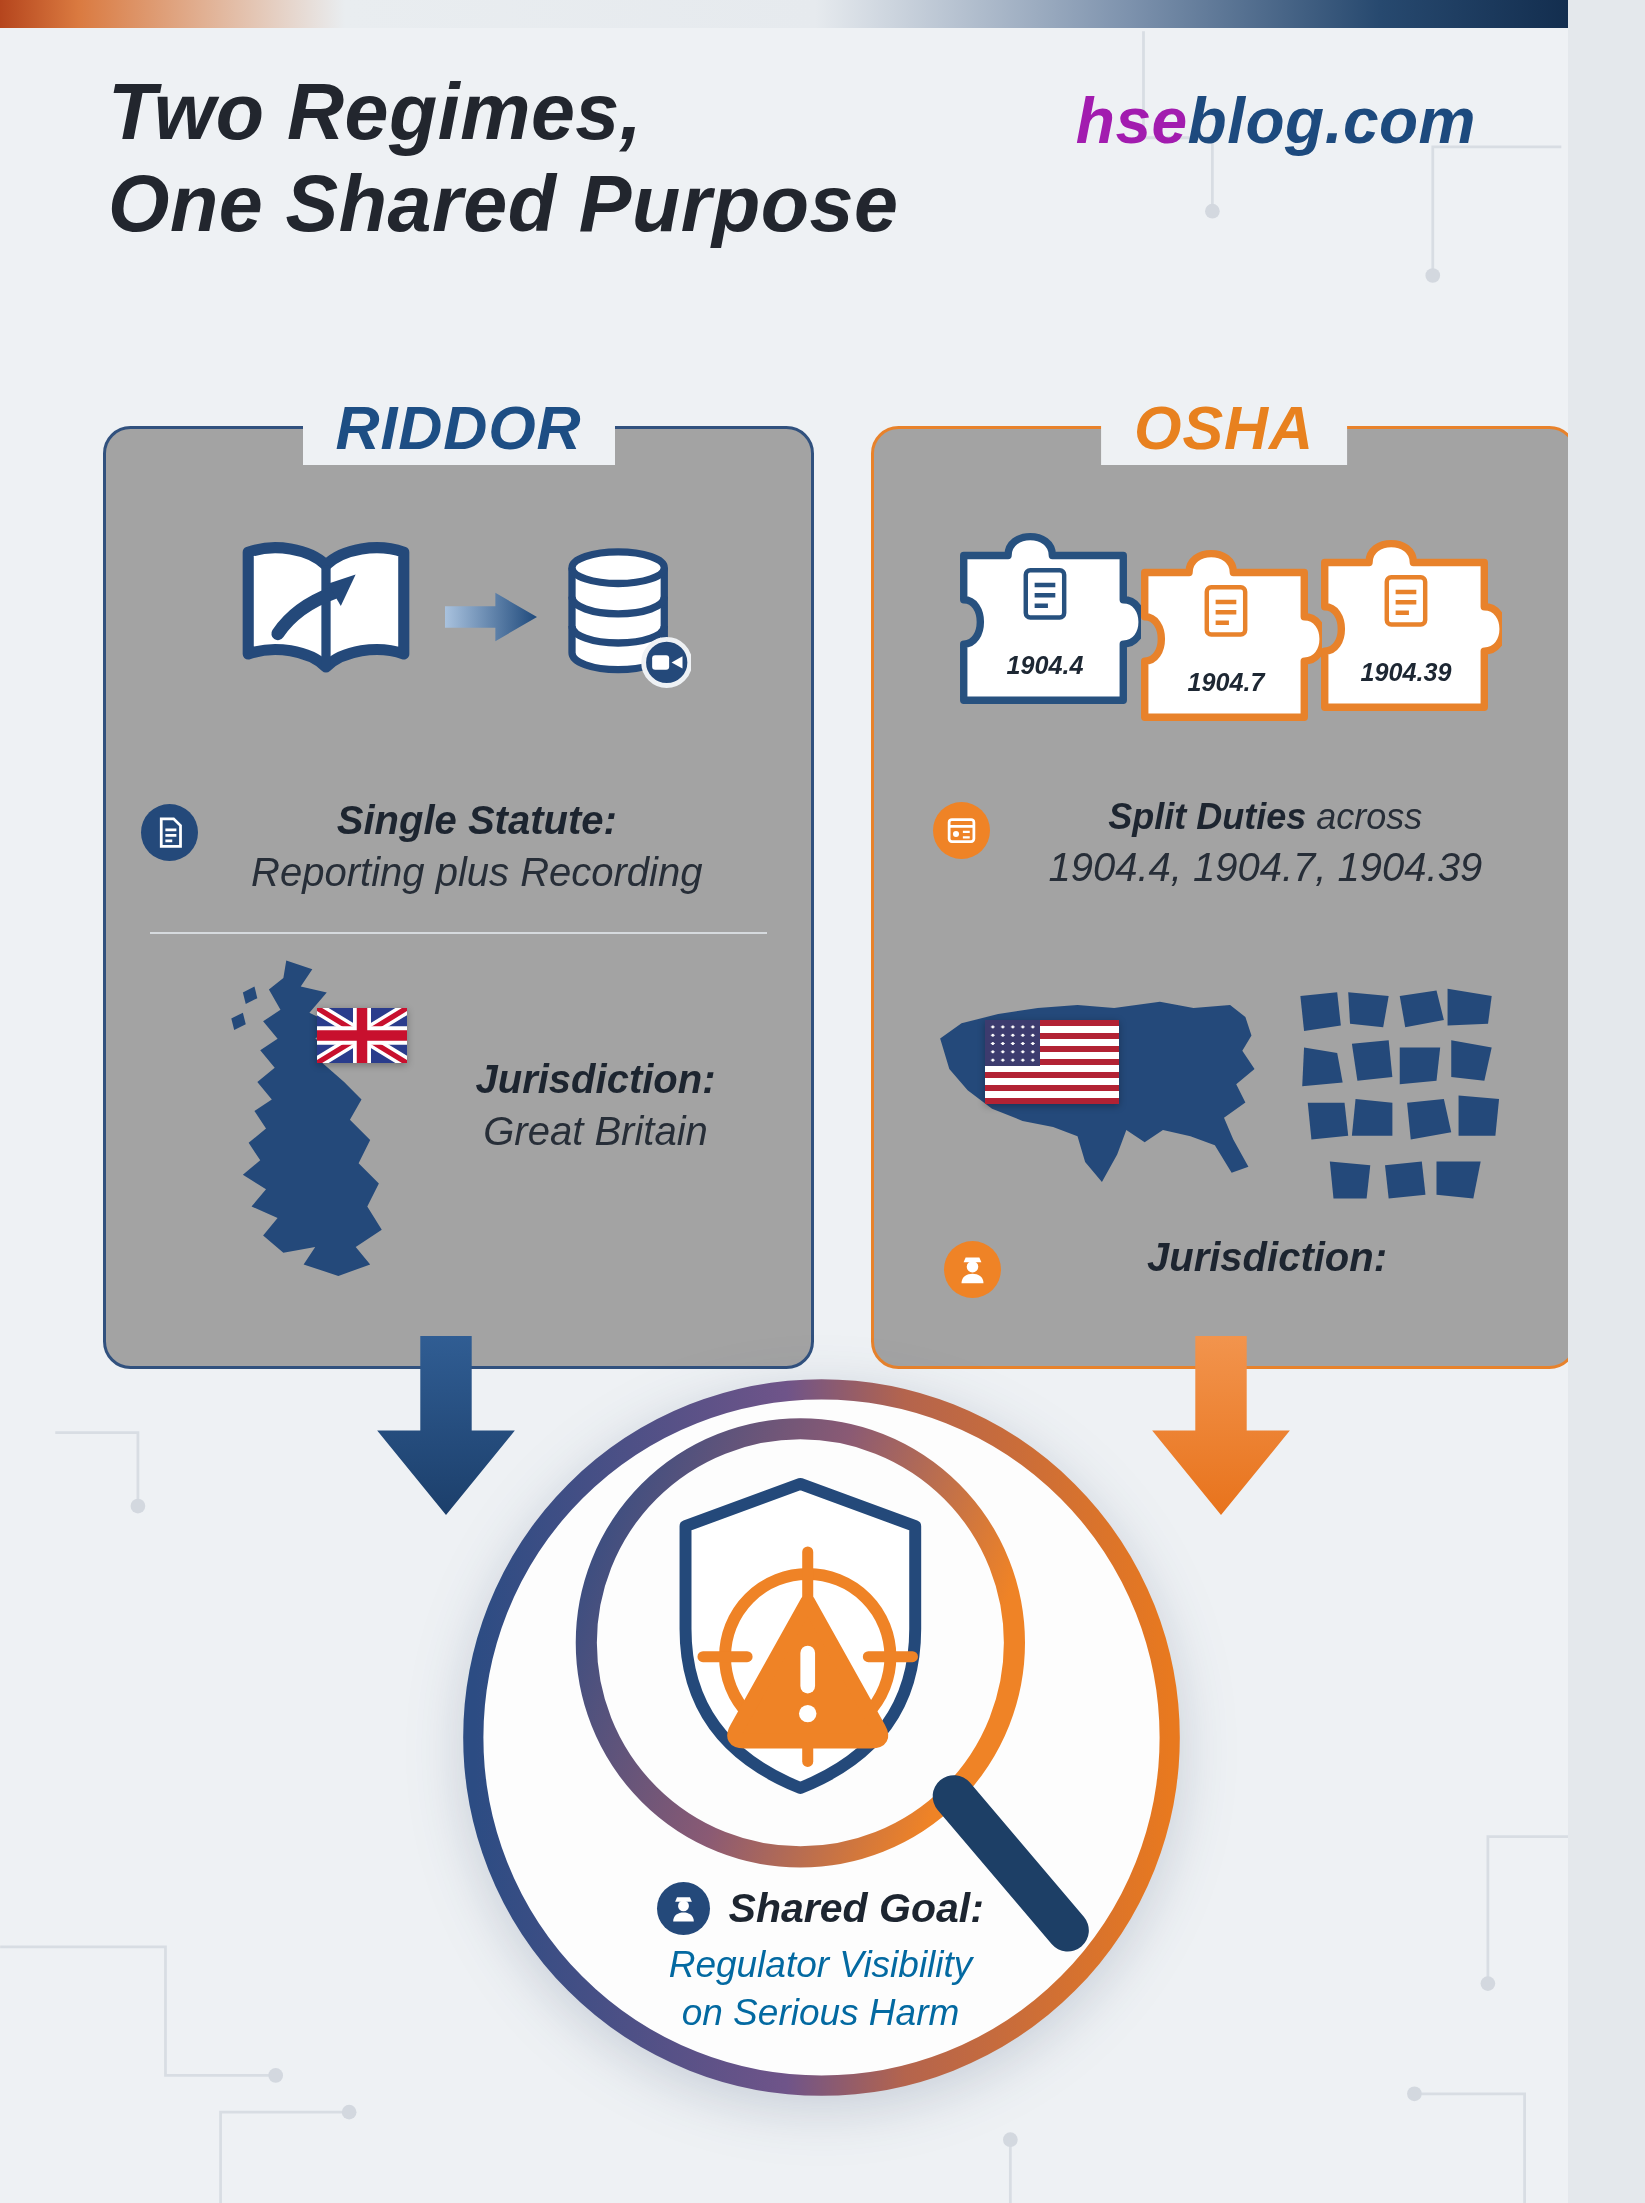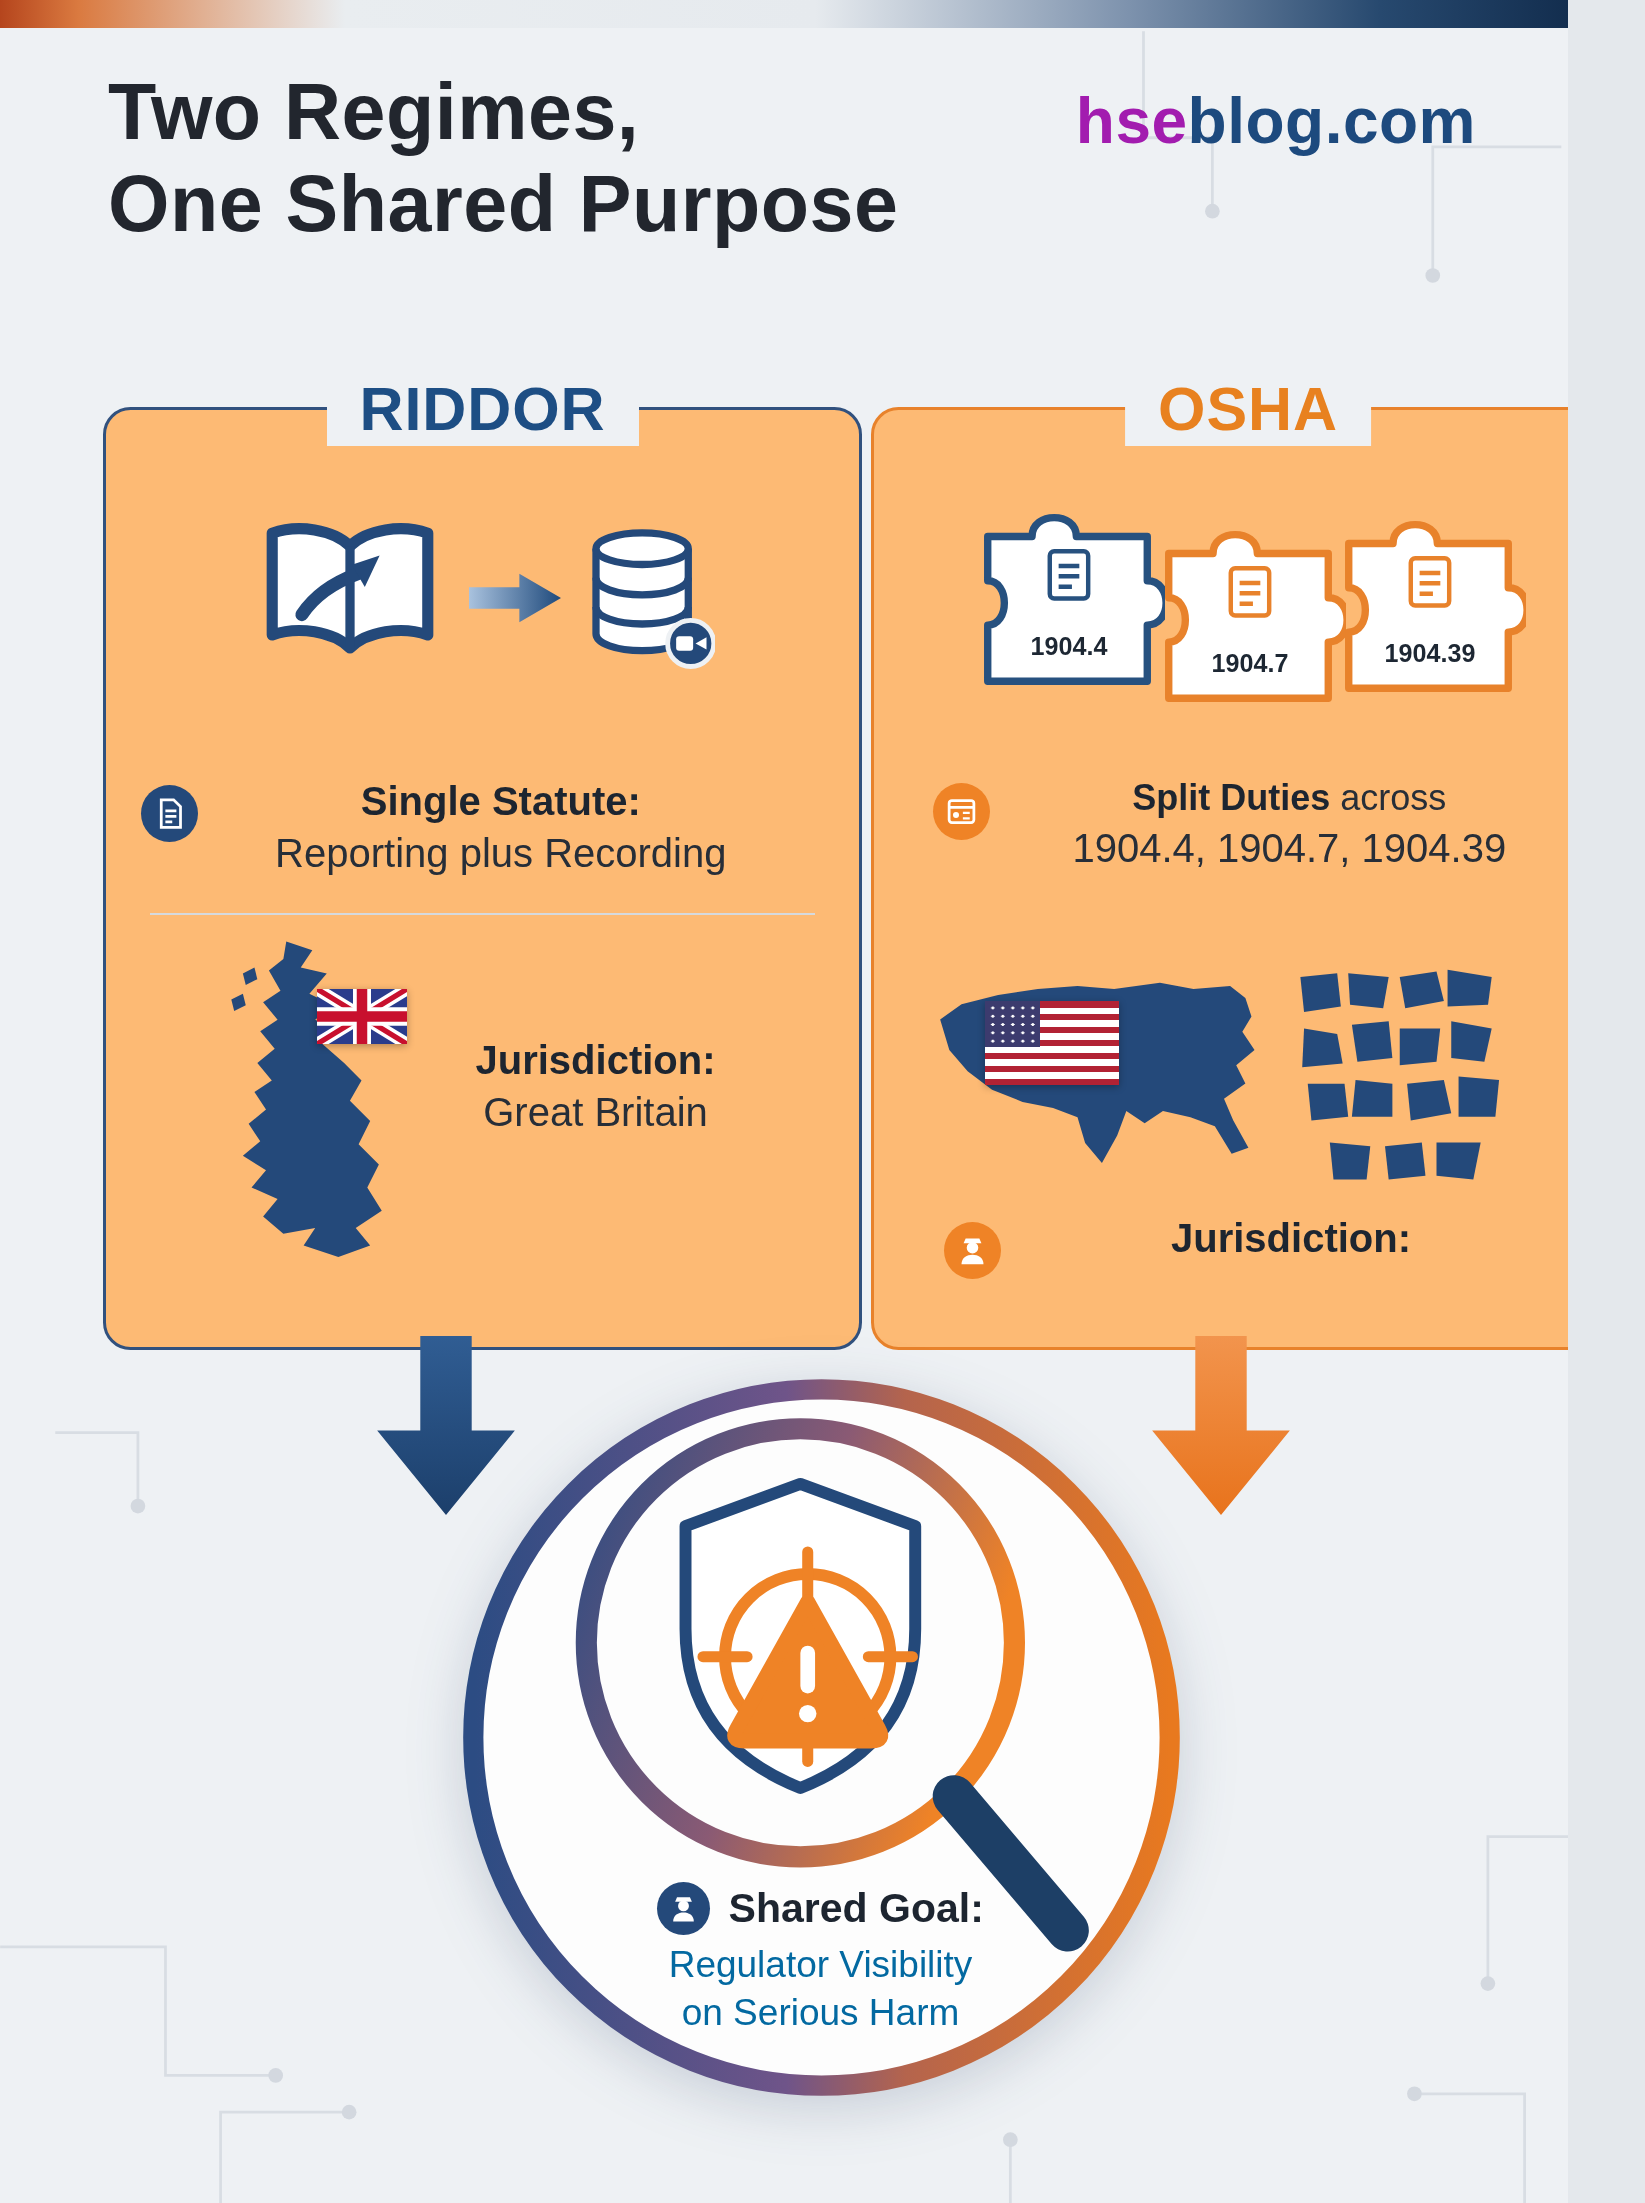--- a/index.html
+++ b/index.html
@@ -1,35 +1,35 @@
 <!DOCTYPE html>
 <html style="font-size:14.7px"><head>
 <meta charset="utf-8">
 <style>
   html,body{margin:0;padding:0;background:#e4e8ec;}
   .page{position:relative;width:1568px;height:2204px;background:#eef1f4;overflow:hidden;
-        font-family:"Liberation Sans",sans-serif;color:#20262e;}
+        font-family:"Liberation Sans",sans-serif;color:#20262e;font-style:italic;}
 
   
   .topbar{position:absolute;top:0;left:0;width:100%;height:27.5px;
     background:linear-gradient(90deg,#b5451d 0%,#da7a40 5%,#e9edf0 22%,#e6eaee 52%,#7d92ad 72%,#27496f 88%,#132e4f 100%);}
 
   
   .circuit{position:absolute;left:0;top:0;}
 
   
   .title{position:absolute;left:108px;top:66px;margin:0;font-size:79px;line-height:1.16;
          font-weight:800;letter-spacing:0.5px;color:#22262e;}
   .t-line{display:block;}
   .logo{position:absolute;top:84px;right:92px;font-size:64px;font-weight:800;letter-spacing:0.5px;}
   .logo .hse{color:#a21caf;}
   .logo .rest{color:#1d4a7e;}
 
   
-  .card{position:absolute;top:407px;height:937px;border-radius:27.5px;background:#fdba74;padding-left:48px;}
+  .card{position:absolute;top:426px;height:937px;border-radius:27.5px;background:#a3a3a3;}
   .card.riddor{left:103px;width:705px;border:3.7px solid #31517e;}
   .card.osha{left:871px;width:700px;border:3.7px solid #e8822b;}
   .card-heading{position:absolute;top:-37px;left:50%;transform:translateX(-50%);margin:0;
       background:#eef1f4;padding:0 33px;font-size:61px;line-height:73px;font-weight:800;
       letter-spacing:0.9px;white-space:nowrap;}
   .card-heading.navy{color:#1d4e84;}
   .card-heading.orange{color:#e8811f;}
 
   
   .riddor-icons{position:absolute;top:108px;left:0;width:100%;display:flex;

